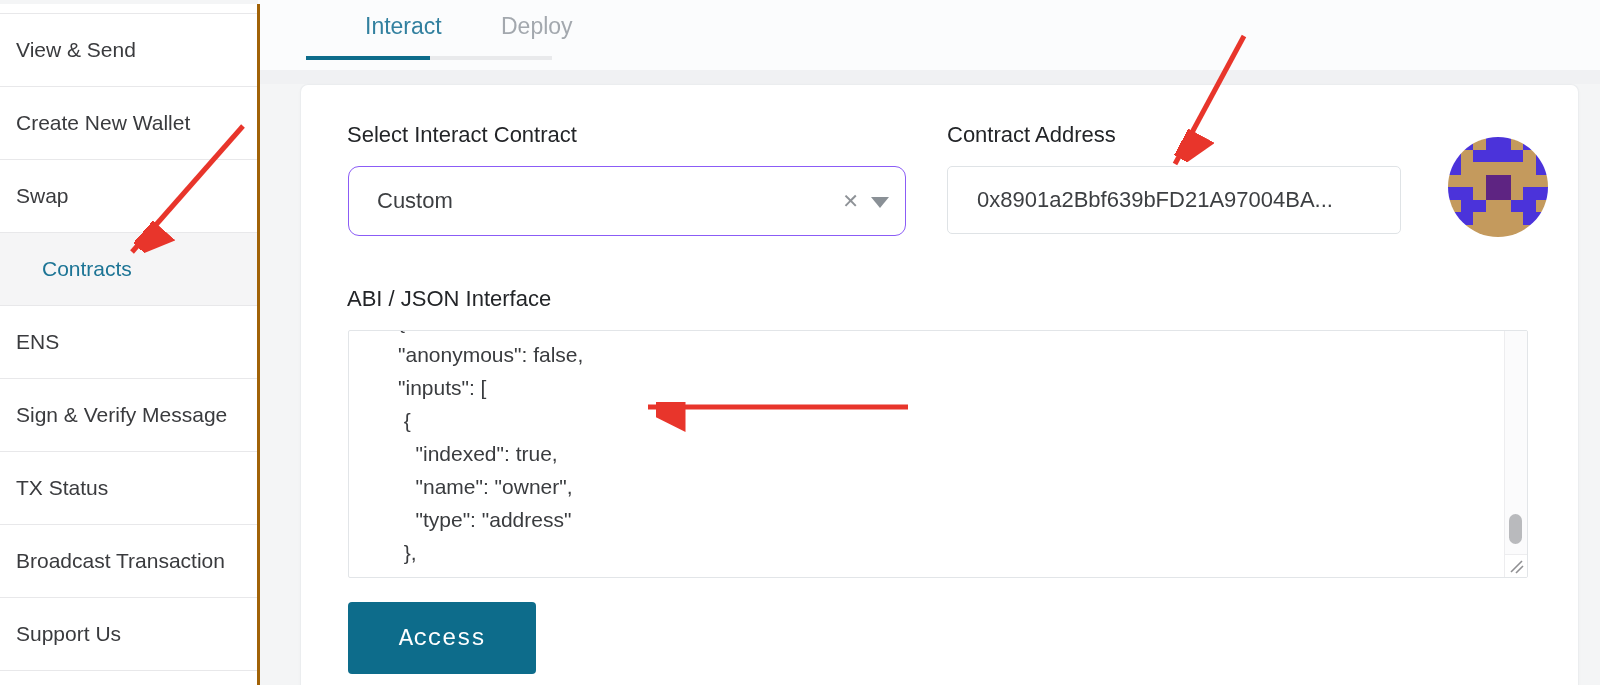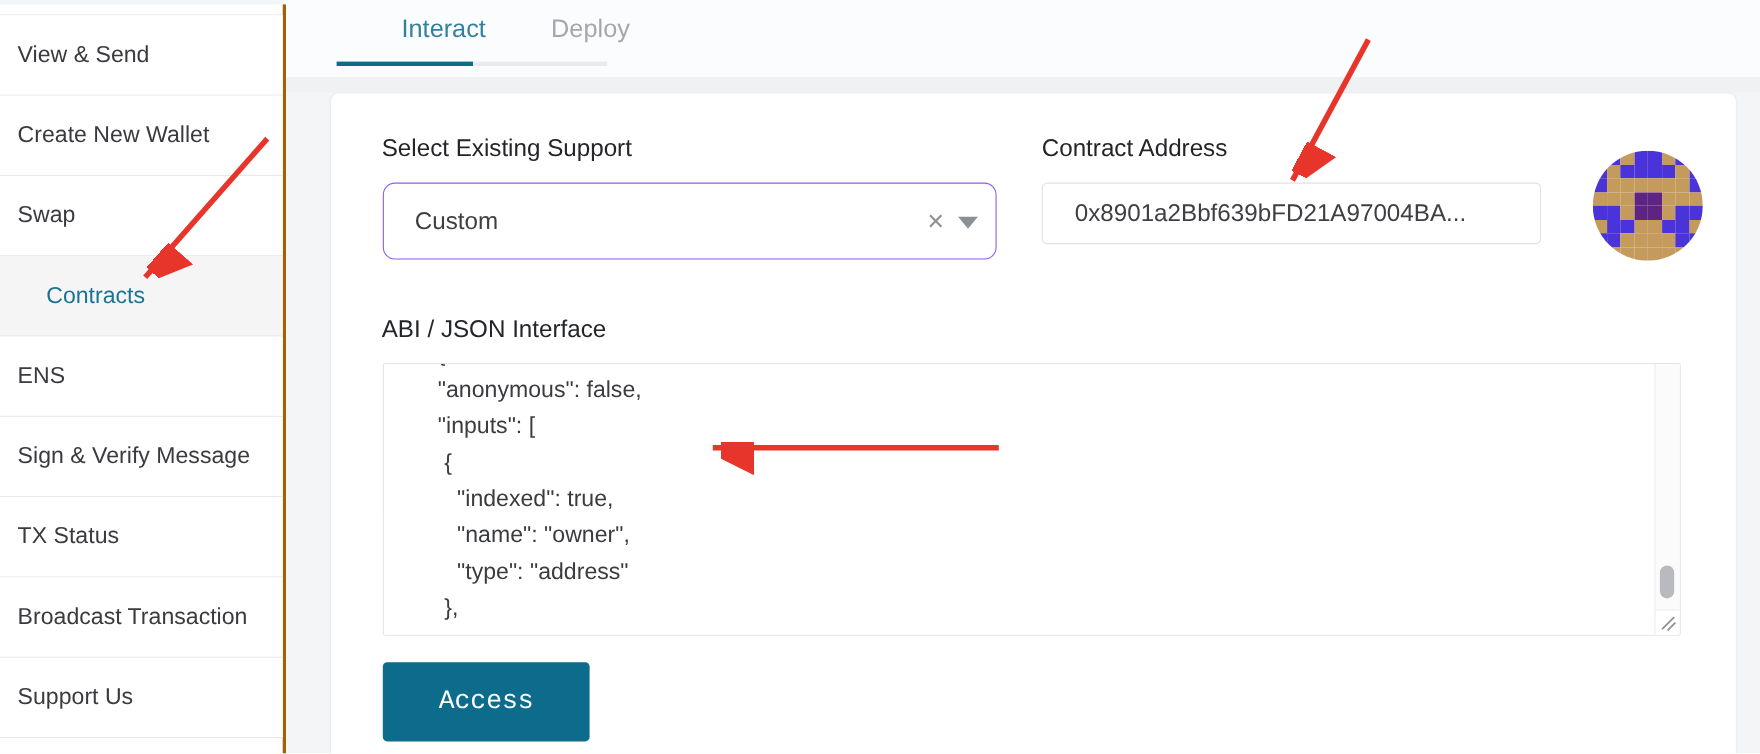--- a/index.html
+++ b/index.html
@@ -32,21 +32,21 @@
   .lbl-abi{left:46px;top:201px;}
   .select-box{position:absolute;left:47px;top:81px;width:556px;height:68px;background:#fff;
               border:1px solid #8b5cf6;border-radius:11px;cursor:pointer;}
   .select-value{position:absolute;left:28px;top:0;height:68px;display:flex;align-items:center;
                 font-size:22px;color:#3d3f42;}
   .select-clear{position:absolute;right:46px;top:0;height:68px;display:flex;align-items:center;
                 font-size:20px;color:#8e9297;cursor:pointer;}
   .select-caret{position:absolute;right:16px;top:30px;width:0;height:0;cursor:pointer;
                 border-left:9px solid transparent;border-right:9px solid transparent;
                 border-top:11px solid #8a9096;}
-  .addr-input{position:absolute;left:646px;top:81px;width:454px;height:56px;background:#fff;
+  .addr-input{position:absolute;left:646px;top:81px;width:454px;height:68px;background:#fff;
               border:1px solid #dfe3e6;border-radius:5px;box-sizing:border-box;
               padding:0 0 0 29px;font-size:22px;color:#3d3f42;
               font-family:"Liberation Sans",sans-serif;outline:none;
               white-space:nowrap;overflow:hidden;text-overflow:ellipsis;}
   .identicon{position:absolute;left:1147px;top:52px;width:100px;height:100px;border-radius:50%;
              overflow:hidden;line-height:0;font-size:0;}
   .identicon div{display:inline-block;width:12.5px;height:12.5px;}
   .abi-box{position:absolute;left:47px;top:245px;width:1178px;height:246px;background:#fff;
            border:1px solid #e2e5e8;border-radius:2px;overflow:hidden;cursor:text;}
   .abi-text{white-space:pre;font-size:21px;line-height:33px;color:#3a3c3f;
@@ -84,21 +84,21 @@
     </div>
   </nav>
 
   <div class="tab interact">Interact</div>
   <div class="tab deploy">Deploy</div>
   <div class="tab-underline"></div>
   <div class="tab-track"></div>
 
   <section class="card">
 
-    <div class="field-label lbl-select">Select Existing Support</div>
+    <div class="field-label lbl-select">Select Interact Contract</div>
 
     <div class="select-box">
       <div class="select-value">Custom</div>
       <div class="select-clear">✕</div>
       <div class="select-caret"></div>
     </div>
 
     <div class="field-label lbl-address">Contract Address</div>
 
     <input class="addr-input" type="text" value="0x8901a2Bbf639bFD21A97004BA..." style="">

